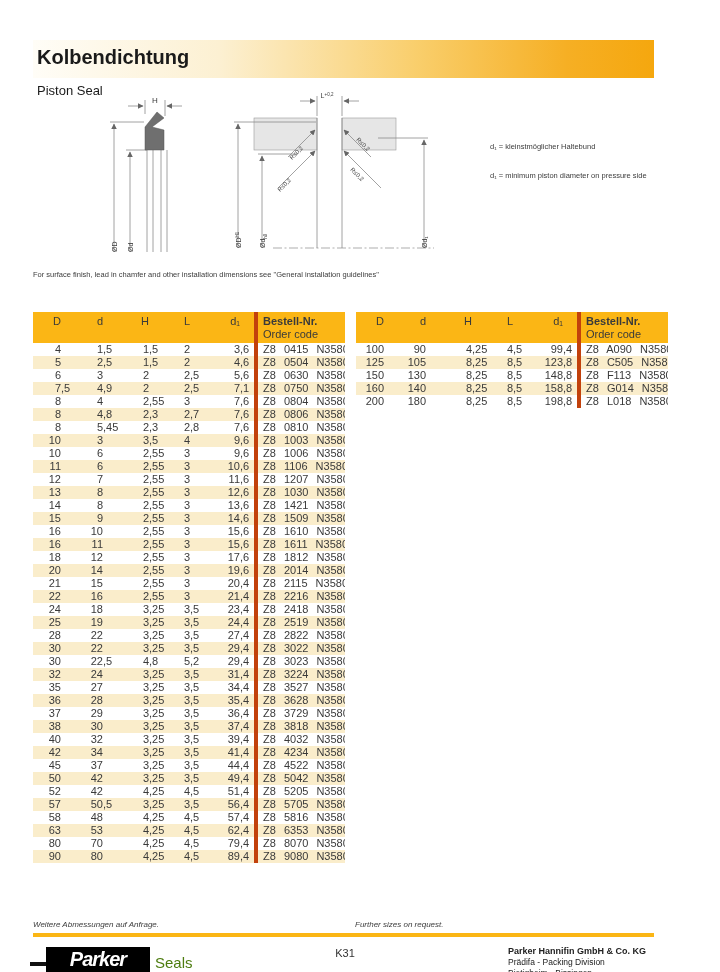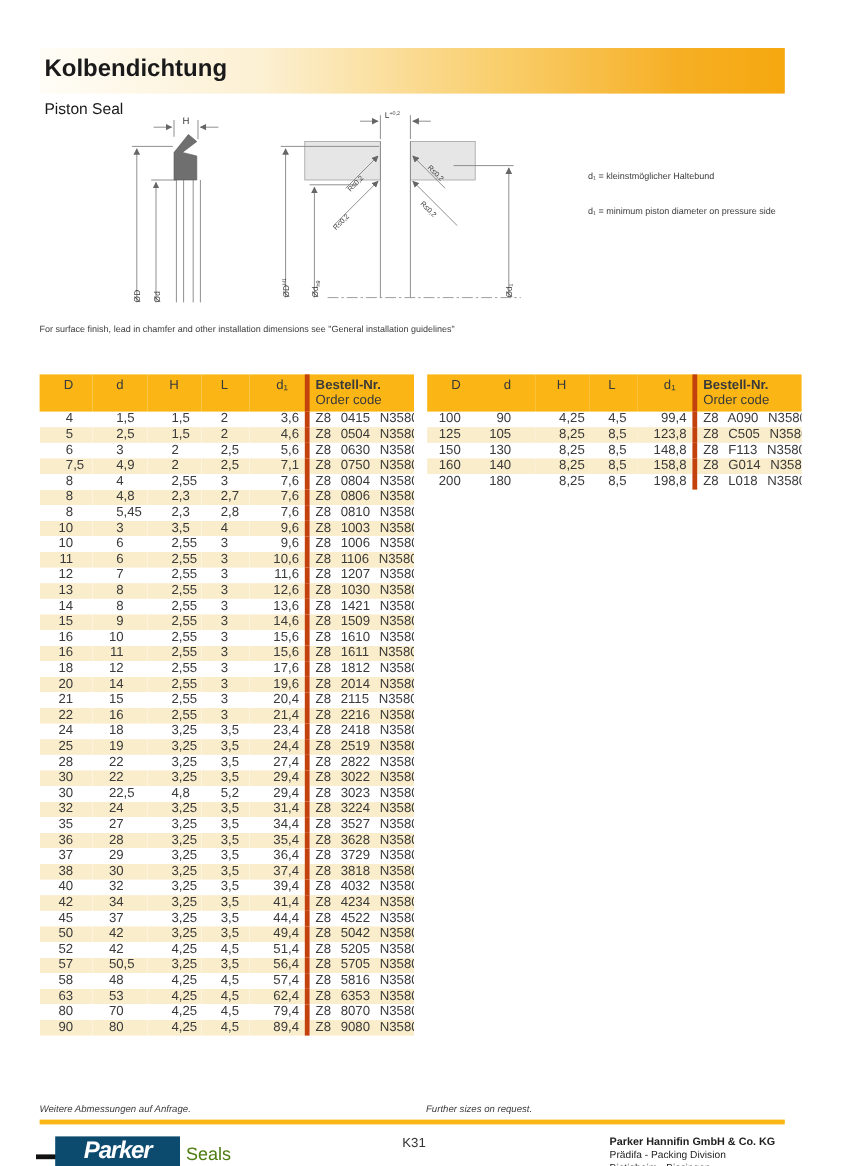--- a/index.html
+++ b/index.html
@@ -44,21 +44,21 @@
   th:nth-child(4) .ip, td:nth-child(4) .ip{width:22px;}
   th:nth-child(5) .ip, td:nth-child(5) .ip{width:32px;}
   td.order{word-spacing:5px;font-size:11px;}
 
   
   .more-note{position:absolute;top:920px;font-size:8px;color:#3c3c3c;font-style:italic;}
   .more-de{left:33px;} .more-en{left:355px;}
   .gold-rule{position:absolute;left:33px;top:933px;width:621px;height:4px;background:#fbb615;}
   .page-code{position:absolute;left:300px;top:947px;width:90px;text-align:center;font-size:11px;color:#333;}
   .logo-dash{position:absolute;left:30px;top:962px;width:17px;height:4px;background:#111;}
-  .logo-box{position:absolute;left:46px;top:947px;width:104px;height:25px;background:#0c4a6e;
+  .logo-box{position:absolute;left:46px;top:947px;width:104px;height:25px;background:#000000;
     color:#fff;font-weight:bold;font-style:italic;font-size:20px;letter-spacing:-1px;
     text-align:center;line-height:24px;}
   .logo-suffix{position:absolute;left:155px;top:954px;font-size:15px;color:#4d7c0f;}
   .address{position:absolute;left:508px;top:946px;font-size:8.5px;line-height:11px;color:#222;}
   .address .company{font-weight:bold;font-size:9px;}
 </style>
 </head>
 <body>
 
 <div class="page">

